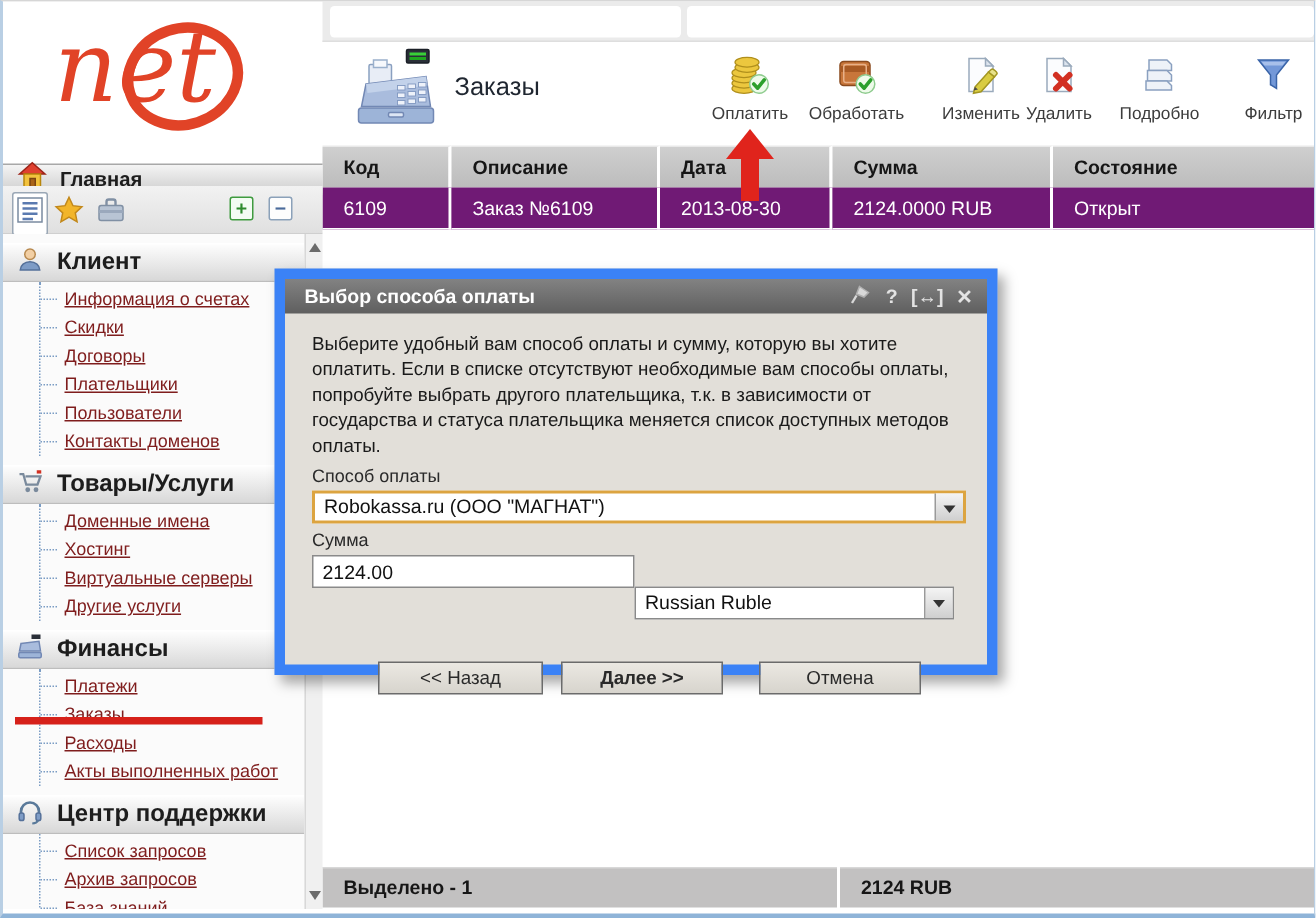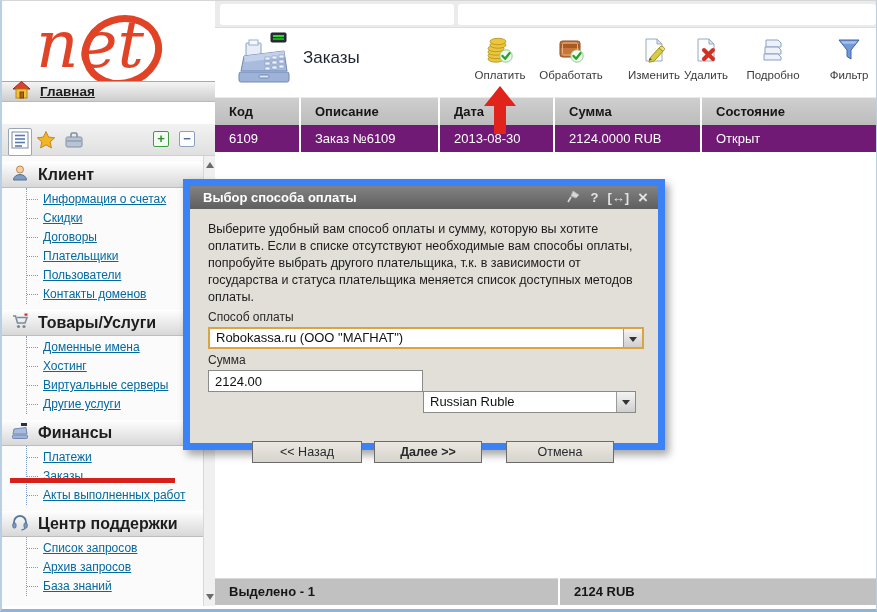--- a/index.html
+++ b/index.html
@@ -40,21 +40,21 @@
   }
   .c0{width:86px;} .c1{width:139px;} .c2{width:115px;} .c3{width:147px;} .c4{width:175px; border-right:none !important;}
 
   
   .status-bar { position:absolute; left:213px; top:577px; width:664px; height:27px; display:flex; }
   .status-cell { background:#c2c1c1; border-top:1px solid #d8d8d8; font-size:13px; font-weight:bold; color:#161616; line-height:26px; padding-left:14px; }
   .status-cell.s0 { width:343px; margin-right:2px; }
   .status-cell.s1 { width:319px; }
 
   
-  .home-bar { position:absolute; left:0; top:80px; width:213px; height:21px;
+  .home-bar { position:absolute; left:0; top:108px; width:213px; height:21px;
     background:linear-gradient(#f4f4f4,#cdcdcd); border-top:1px solid #a8a8a8; border-bottom:1px solid #b9b9b9;
     display:flex; align-items:center; }
   .home-bar .hlabel { font-size:13.5px; font-weight:bold; color:#1d1d1d; text-decoration:underline; margin-left:8px; cursor:pointer; }
   .home-icon { margin-left:9px; }
   .icon-bar { position:absolute; left:0; top:123px; width:213px; height:32px; background:linear-gradient(#f2f2f2,#e0e0e0); border-bottom:1px solid #cfcfcf; }
   .ib-item { position:absolute; top:4px; cursor:pointer; }
   .ib-pressed { border:1px solid #9aa7b5; background:#fff; padding:1px; border-radius:2px; }
   .pm-box { position:absolute; top:7px; width:16px; height:16px; font-size:13px; font-weight:bold; line-height:14px; text-align:center; cursor:pointer; border-radius:2px; }
   .plus-box { left:151px; border:1px solid #3f9b3f; color:#2e8b2e; background:#f3fcf3; }
   .minus-box { left:177px; border:1px solid #8ba1b9; color:#4a6a9a; background:#fdfdfd; }
@@ -63,21 +63,21 @@
   .scrollbar { position:absolute; left:201px; top:155px; width:12px; height:450px; background:#f0f0f0; border-left:1px solid #d8d8d8; }
   .sb-arrow { position:absolute; left:2px; width:0; height:0; border-left:4px solid transparent; border-right:4px solid transparent; cursor:pointer; }
   .sb-up { top:6px; border-bottom:6px solid #6b6b6b; }
   .sb-down { bottom:6px; border-top:6px solid #6b6b6b; }
 
   .section-hdr { height:26px; margin-top:6px; background:linear-gradient(#fdfdfd,#d8d8d8);
     border-top:1px solid #fff; border-bottom:1px solid #bdbdbd; display:flex; align-items:center; }
   .section-hdr .sicon { margin-left:8px; width:20px; text-align:center; }
   .section-hdr .stitle { font-size:16px; font-weight:bold; color:#1d1d1d; margin-left:8px; }
   .tree-list { margin-left:24px; border-left:1px dotted #7a9cc4; padding-top:2px; }
-  .tree-item { display:block; height:19px; line-height:18px; font-size:12px; color:#0369a1; text-decoration:underline; cursor:pointer; white-space:nowrap; }
+  .tree-item { display:block; height:19px; line-height:18px; font-size:12px; color:#7f1d1d; text-decoration:underline; cursor:pointer; white-space:nowrap; }
   .tree-item::before { content:""; display:inline-block; width:11px; margin-right:5px; border-top:1px dotted #7a9cc4; vertical-align:3px; }
 
   
   .red-underline { position:absolute; left:8px; top:477px; width:165px; height:5px; background:#d6211a; z-index:60; }
   .red-arrow { position:absolute; left:482px; top:85px; width:32px; height:48px; z-index:55; }
   .red-arrow .head { position:absolute; left:0; top:0; width:0; height:0; border-left:16px solid transparent; border-right:16px solid transparent; border-bottom:20px solid #e0241c; }
   .red-arrow .stem { position:absolute; left:10px; top:19px; width:12px; height:29px; background:#e0241c; }
 
   
   .dialog { position:absolute; left:181px; top:178px; width:482px; height:271px; z-index:40;
@@ -333,20 +333,21 @@
           <rect x="10" y="1" width="6" height="3" fill="#2a2f38"></rect>
           <path d="M3 7 L15 5.5 L16 12 L2 12 Z" fill="#a9bcdd" stroke="#7288b4"></path>
           <rect x="1.5" y="13" width="15" height="3.5" rx="1" fill="#9db4d8" stroke="#7288b4"></rect>
         </svg>
       </span>
       <span class="stitle">Финансы</span>
     </div>
     <div class="tree-list">
       <a class="tree-item">Платежи</a>
       <a class="tree-item">Заказы</a>
+      <a class="tree-item">Расходы</a>
       <a class="tree-item">Акты выполненных работ</a>
     </div>
 
     <div class="section-hdr">
       <span class="sicon">
         <svg width="18" height="18" viewBox="0 0 18 18">
           <path d="M3 11 v-2 a6 6 0 0 1 12 0 v2" fill="none" stroke="#5a7a9a" stroke-width="1.8"></path>
           <rect x="1.8" y="10" width="3.2" height="5" rx="1.4" fill="#7e9cc6" stroke="#55719a"></rect>
           <rect x="13" y="10" width="3.2" height="5" rx="1.4" fill="#7e9cc6" stroke="#55719a"></rect>
           <path d="M14.5 15 a5 3 0 0 1 -4 2" fill="none" stroke="#5a7a9a" stroke-width="1.4"></path>

